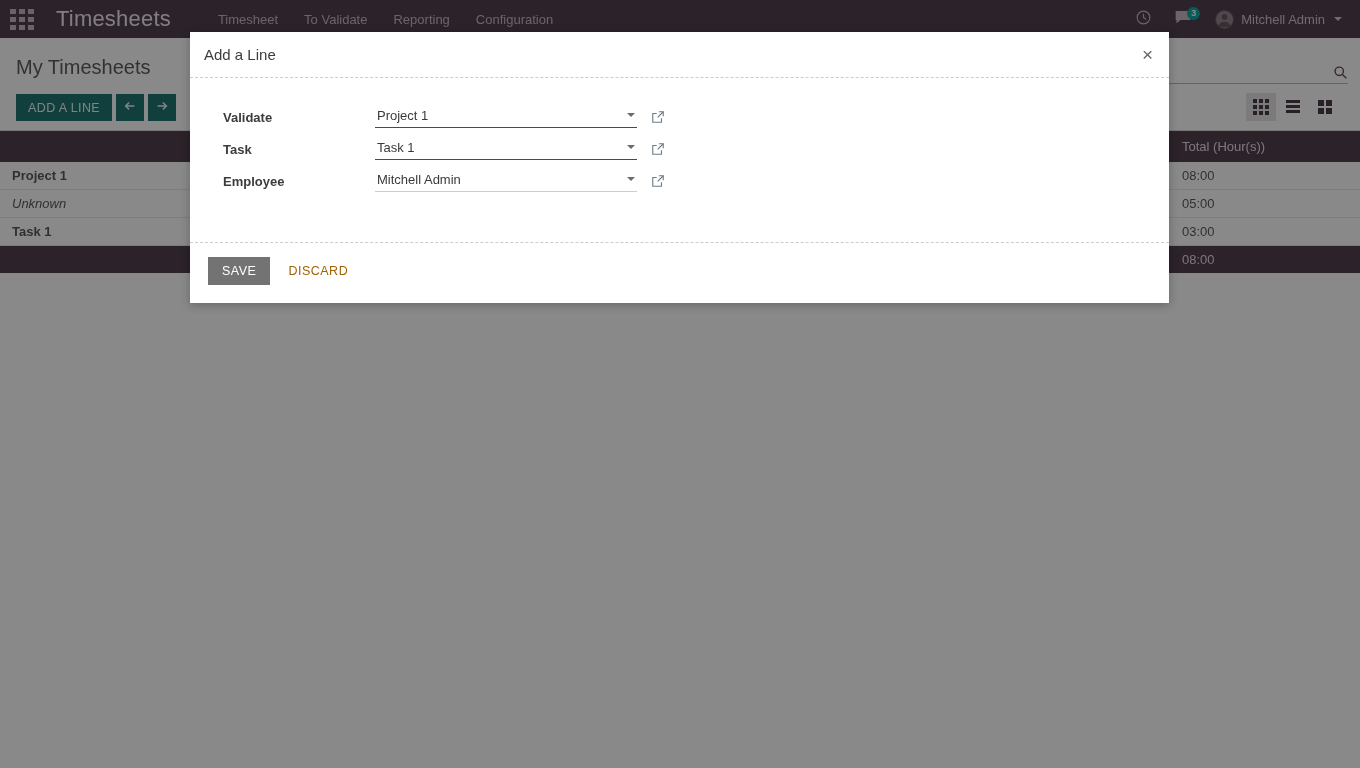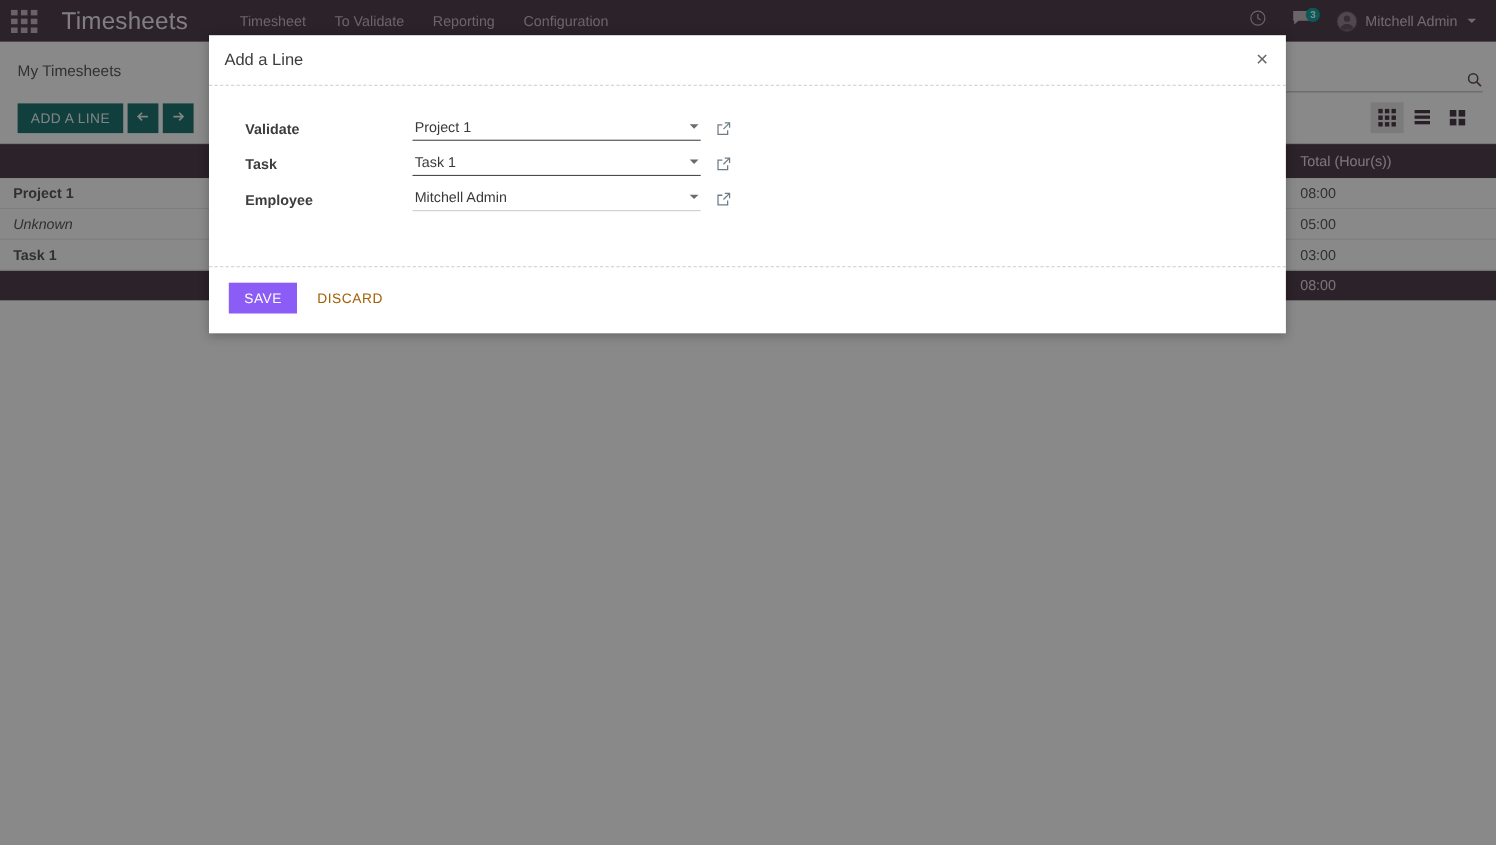--- a/index.html
+++ b/index.html
@@ -63,21 +63,21 @@
     border-top: 4px solid #cfc2cb; margin-left: 2px;
   }
 
   
   .control-panel {
     position: absolute; top: 38px; left: 0; right: 0; height: 93px;
     background: #ffffff; border-bottom: 1px solid #d8d8d8;
   }
   .cp-title {
     position: absolute; left: 16px; top: 18px;
-    font-size: 14px; color: #4f4f4f;
+    font-size: 20px; color: #4f4f4f;
   }
   .cp-search {
     position: absolute; right: 12px; top: 24px; width: 300px;
     border-bottom: 1px solid #b5b5b5; height: 22px;
     display: flex; align-items: center; justify-content: flex-end;
   }
   .search-input {
     border: 0; outline: 0; font-size: 13px; flex: 1; background: transparent;
     color: #444; text-align: left; padding: 0 4px 2px 0;
   }
@@ -165,21 +165,21 @@
   .field-underline.strong { height: 1px; background: #4a4a4a; }
   .field-caret {
     position: absolute; right: 2px; top: 7px;
     width: 0; height: 0; border-left: 4px solid transparent; border-right: 4px solid transparent;
     border-top: 4px solid #6b6b6b; cursor: pointer;
   }
   .ext-link { margin-left: 14px; color: #6f7c85; cursor: pointer; display: flex; align-items: center; }
 
   .modal-footer { padding: 14px 0 18px 18px; display: flex; align-items: center; gap: 10px; }
   .btn-save {
-    background: #8b5cf6; color: #ffffff; border: 0; font-size: 12.5px; letter-spacing: .5px;
+    background: #737373; color: #ffffff; border: 0; font-size: 12.5px; letter-spacing: .5px;
     padding: 0 14px; height: 28px; cursor: pointer; font-family: inherit;
   }
   .btn-discard {
     background: transparent; color: #a16207; border: 0; font-size: 12.5px; letter-spacing: .5px;
     padding: 0 8px; height: 28px; cursor: pointer; font-family: inherit;
   }
 </style>
 </head>
 <body>
 

